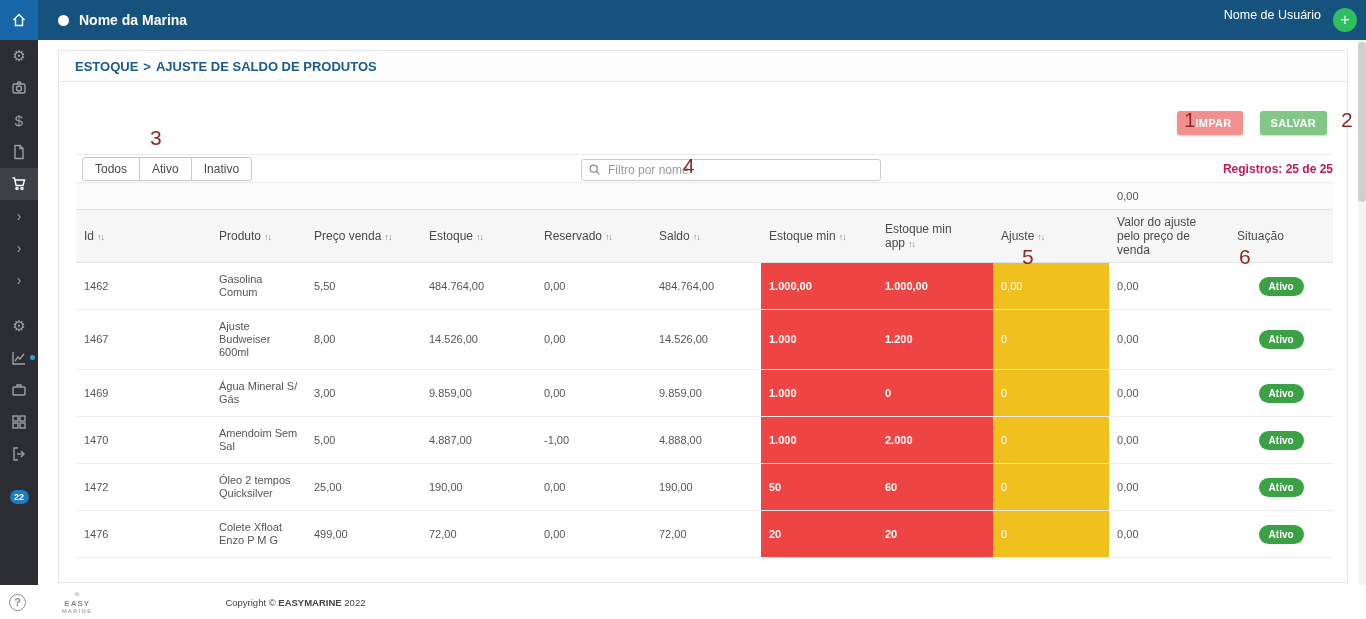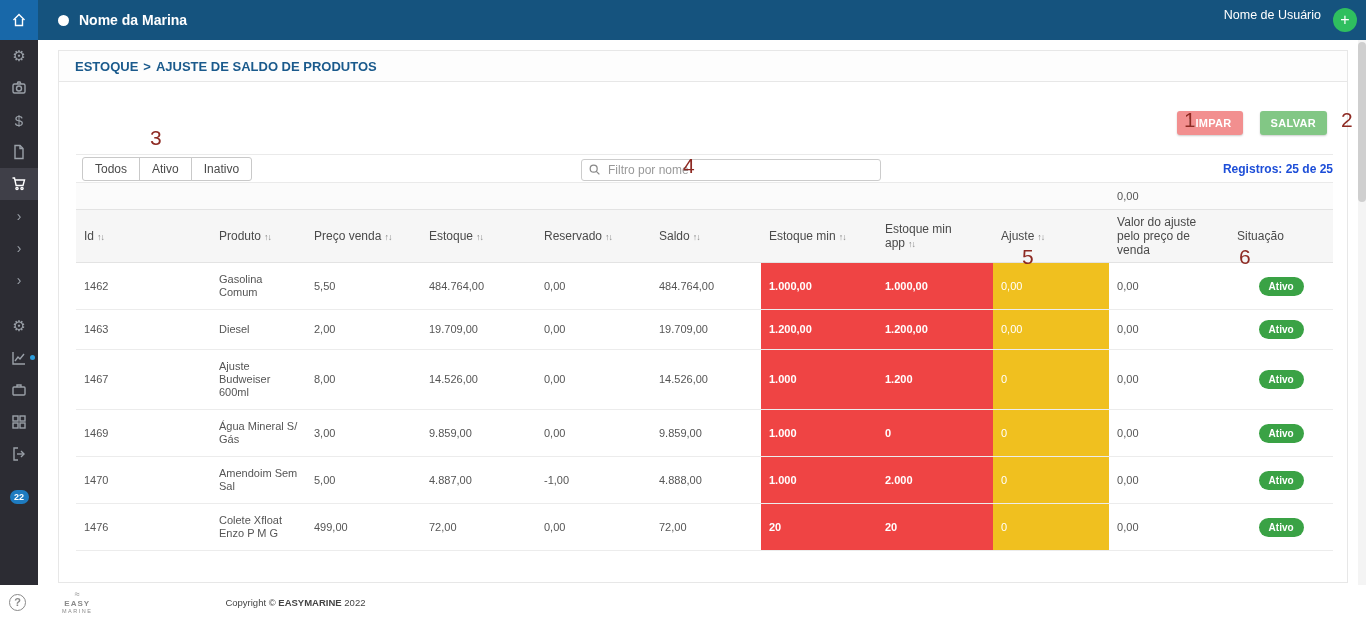--- a/index.html
+++ b/index.html
@@ -51,21 +51,21 @@
   .tabs { display:flex; margin-left:6px; }
   .tab { padding:4px 12px; font-size:12px; color:#4a4a4a; background:#fff; border:1px solid #C9C9C9;
          margin-left:-1px; cursor:pointer; font-family:inherit; }
   .tab:first-child { border-radius:3px 0 0 3px; margin-left:0; }
   .tab:last-child { border-radius:0 3px 3px 0; }
   .searchbox { position:absolute; left:505px; top:4px; width:300px; height:22px; }
   .searchbox input { width:100%; height:100%; border:1px solid #CCC; border-radius:3px;
                      padding:0 8px 0 26px; font-size:12px; color:#333; font-family:inherit; outline:none; }
   .searchbox input::placeholder { color:#999; }
   .searchbox svg { position:absolute; left:7px; top:4px; color:#888; }
-  .records { margin-left:auto; font-size:12px; font-weight:bold; color:#1d4ed8; }
+  .records { margin-left:auto; font-size:12px; font-weight:bold; color:#be185d; }
 
   
   .table-wrap { position:absolute; top:132px; left:17px; width:1257px; height:401px; overflow:hidden; }
   table { border-collapse:collapse; table-layout:fixed; width:1257px; font-size:11px; color:#555; }
   thead td.tot { background:#FBFBFB; padding:7px 8px; font-size:11px; color:#555; height:26px; }
   thead th { background:#F6F6F6; border-top:1px solid #E3E3E3; border-bottom:1px solid #E3E3E3;
              font-weight:normal; text-align:left; padding:5px 8px; font-size:12px; color:#4A4A4A;
              height:33px; vertical-align:middle; cursor:pointer; }
   .sort { font-size:9px; color:#888; margin-left:3px; letter-spacing:-1px; white-space:nowrap; }
   tbody td { border-bottom:1px solid #ECECEC; padding:10px 8px; vertical-align:middle; line-height:13px; background:#fff; }
@@ -255,33 +255,20 @@
     <td>484.764,00</td>
     <td>0,00</td>
     <td>484.764,00</td>
     <td class="cell-green">1.000,00</td>
     <td class="cell-green">1.000,00</td>
     <td class="cell-yellow">0,00</td>
     <td>0,00</td>
     <td class="cell-status"><span class="pill">Ativo</span></td>
   </tr>
 
-  <tr>
-    <td>1463</td>
-    <td>Diesel</td>
-    <td>2,00</td>
-    <td>19.709,00</td>
-    <td>0,00</td>
-    <td>19.709,00</td>
-    <td class="cell-green">1.200,00</td>
-    <td class="cell-green">1.200,00</td>
-    <td class="cell-yellow">0,00</td>
-    <td>0,00</td>
-    <td class="cell-status"><span class="pill">Ativo</span></td>
-  </tr>
 
   <tr>
     <td>1467</td>
     <td>Ajuste Budweiser 600ml</td>
     <td>8,00</td>
     <td>14.526,00</td>
     <td>0,00</td>
     <td>14.526,00</td>
     <td class="cell-green">1.000</td>
     <td class="cell-green">1.200</td>
@@ -311,20 +298,33 @@
     <td>4.887,00</td>
     <td>-1,00</td>
     <td>4.888,00</td>
     <td class="cell-green">1.000</td>
     <td class="cell-green">2.000</td>
     <td class="cell-yellow">0</td>
     <td>0,00</td>
     <td class="cell-status"><span class="pill">Ativo</span></td>
   </tr>
 
+  <tr>
+    <td>1472</td>
+    <td>Óleo 2 tempos Quicksilver</td>
+    <td>25,00</td>
+    <td>190,00</td>
+    <td>0,00</td>
+    <td>190,00</td>
+    <td class="cell-green">50</td>
+    <td class="cell-green">60</td>
+    <td class="cell-yellow">0</td>
+    <td>0,00</td>
+    <td class="cell-status"><span class="pill">Ativo</span></td>
+  </tr>
 
   <tr>
     <td>1476</td>
     <td>Colete Xfloat Enzo P M G</td>
     <td>499,00</td>
     <td>72,00</td>
     <td>0,00</td>
     <td>72,00</td>
     <td class="cell-green">20</td>
     <td class="cell-green">20</td>

